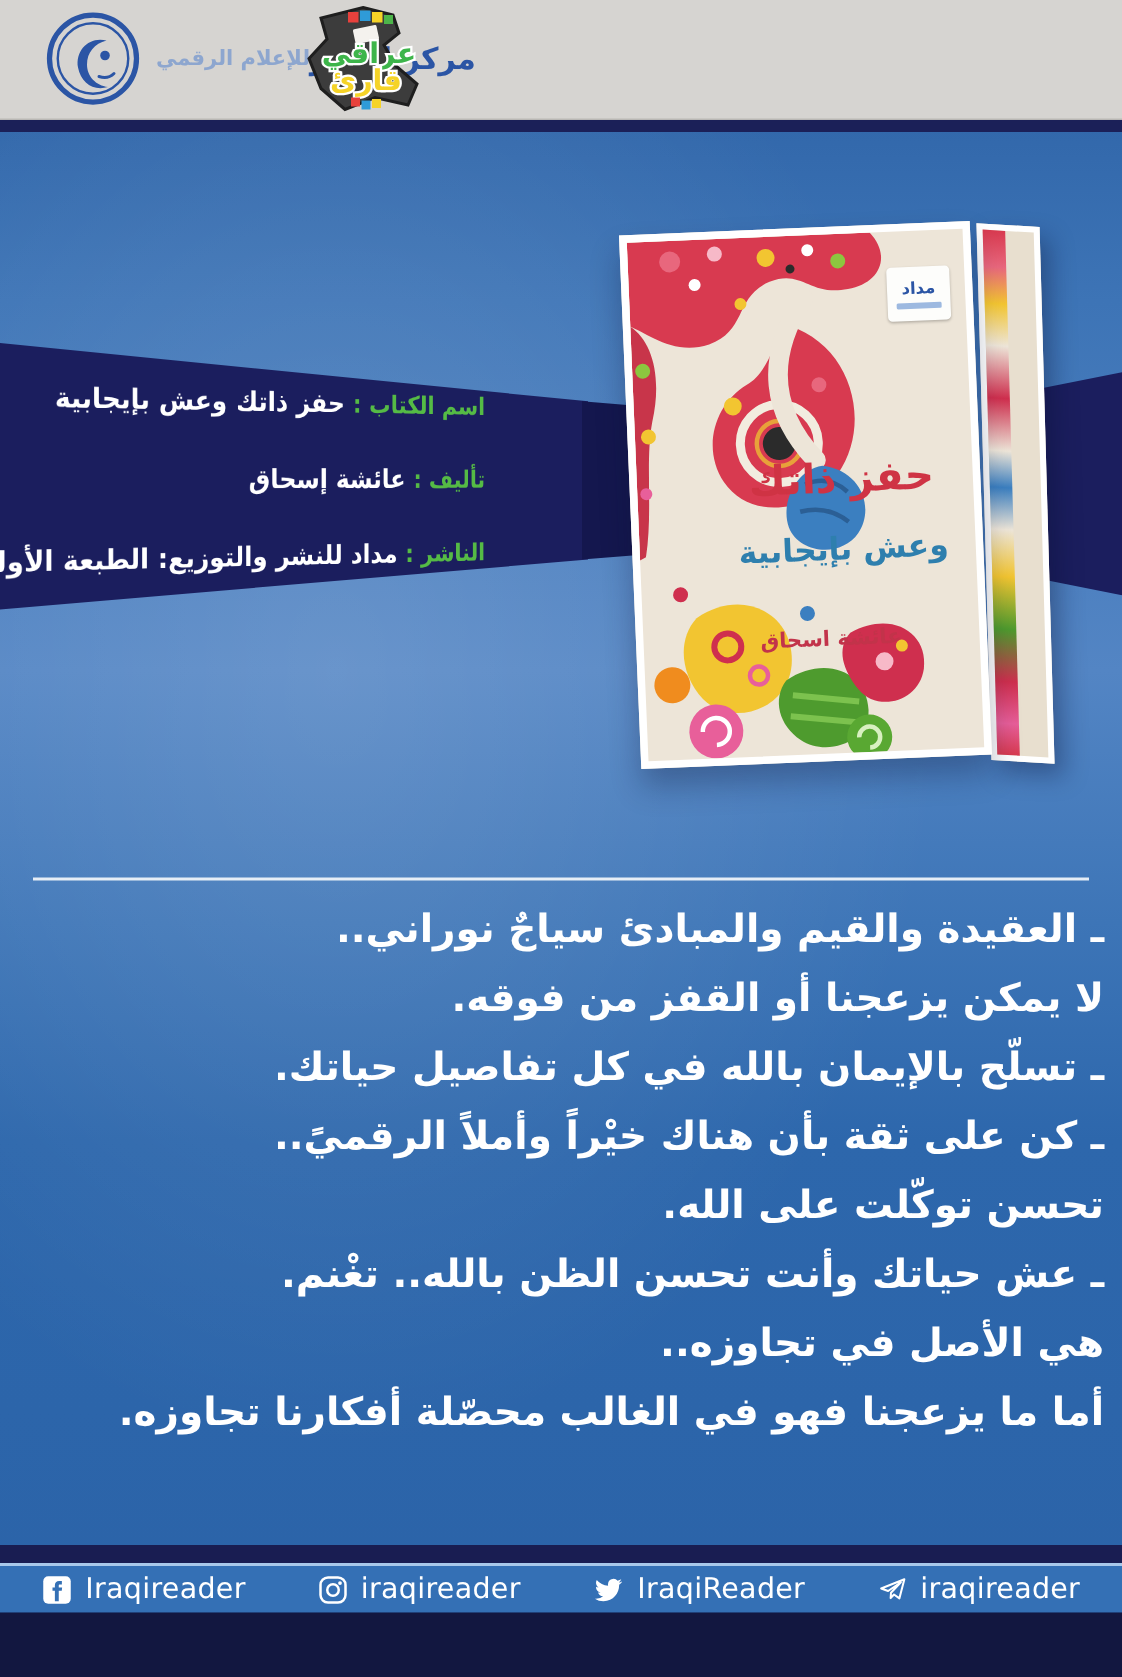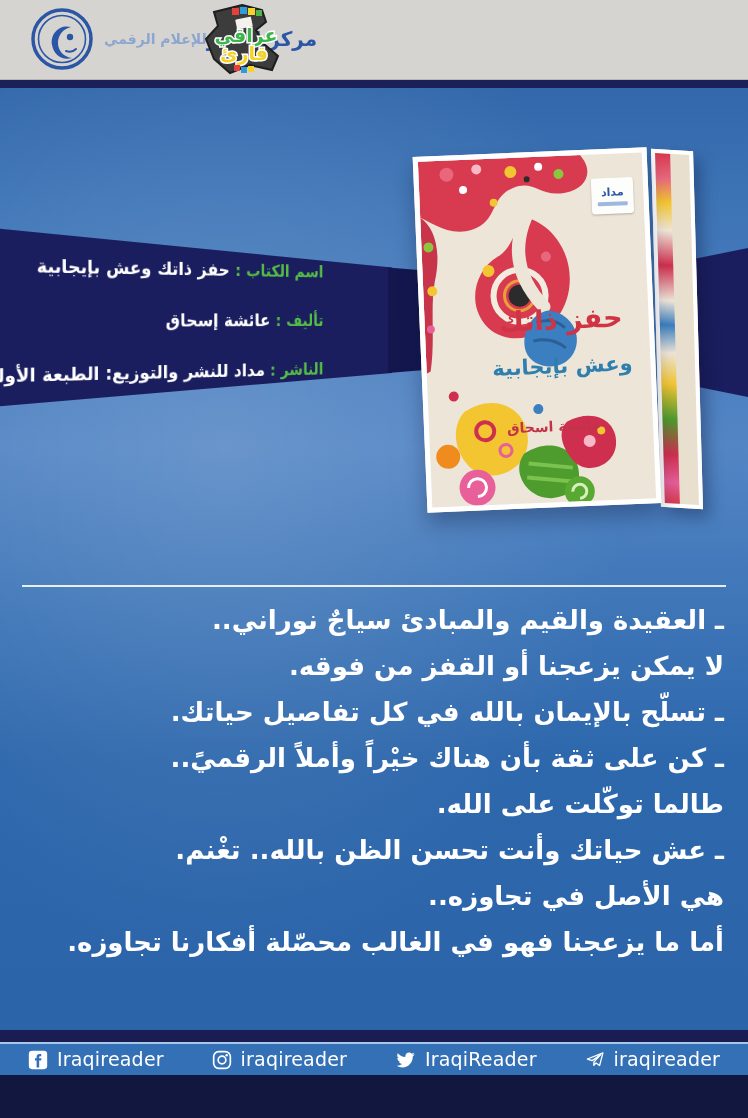--- a/index.html
+++ b/index.html
@@ -46,21 +46,21 @@
   .cover-title1{position:absolute;right:26px;top:148px;color:#cf3344;font-size:27px;font-weight:bold;direction:rtl;}
   .cover-title2{position:absolute;right:18px;top:198px;color:#2e7fae;font-size:21px;font-weight:bold;direction:rtl;}
   .cover-author{position:absolute;right:52px;top:262px;color:#c2334a;font-size:14px;font-weight:bold;direction:rtl;}
   .pub-logo{position:absolute;right:10px;top:24px;width:42px;height:36px;background:#fdfdfb;border-radius:3px;
     box-shadow:0 1px 2px rgba(0,0,0,.25);display:flex;flex-direction:column;align-items:center;justify-content:center;}
   .pub-mark{color:#2b55a5;font-size:11px;font-weight:bold;line-height:12px;direction:rtl;}
   .pub-bar{width:30px;height:4px;background:#9db9e0;margin-top:3px;border-radius:1px;}
 
   
   .divider{position:absolute;left:22px;top:585px;width:704px;height:2px;background:#eef3f9;opacity:.95;}
-  .quotes{position:absolute;left:18px;right:24px;top:597px;direction:rtl;text-align:right;z-index:2;}
+  .quotes{position:absolute;left:18px;right:12px;top:597px;direction:rtl;text-align:right;z-index:2;}
   .q-line{color:#ffffff;font-weight:bold;font-size:26px;line-height:46px;white-space:nowrap;}
 
   
   .footer-darkstrip{position:absolute;left:0;top:1030px;width:748px;height:12px;background:#191d52;}
   .footer-lightline{position:absolute;left:0;top:1042px;width:748px;height:2px;background:#a8c8ea;}
   .social-bar{position:absolute;left:0;top:1044px;width:748px;height:31px;background:#3470b5;
     display:flex;align-items:center;justify-content:space-around;padding:0 14px;gap:20px;}
   .social-item{display:flex;align-items:center;gap:9px;cursor:pointer;}
   .social-item svg{display:block;}
   .handle{color:#ffffff;font-size:19px;line-height:19px;letter-spacing:.2px;}
@@ -184,21 +184,21 @@
       </div>
     </div>
   </div>
 
   <div class="divider"></div>
   <div class="quotes">
     <div class="q-line">ـ العقيدة والقيم والمبادئ سياجٌ نوراني..</div>
     <div class="q-line">لا يمكن يزعجنا أو القفز من فوقه.</div>
     <div class="q-line">ـ تسلّح بالإيمان بالله في كل تفاصيل حياتك.</div>
     <div class="q-line">ـ كن على ثقة بأن هناك خيْراً وأملاً الرقميً..</div>
-    <div class="q-line">طالما توكّلت على الله.</div>
+    <div class="q-line">تحسن توكّلت على الله.</div>
     <div class="q-line">ـ عش حياتك وأنت تحسن الظن بالله.. تغْنم.</div>
     <div class="q-line">هي الأصل في تجاوزه..</div>
     <div class="q-line">أما ما يزعجنا فهو في الغالب محصّلة أفكارنا تجاوزه.</div>
   </div>
 
   <div class="footer-darkstrip"></div>
   <div class="footer-lightline"></div>
   <div class="social-bar">
 
     <div class="social-item">

